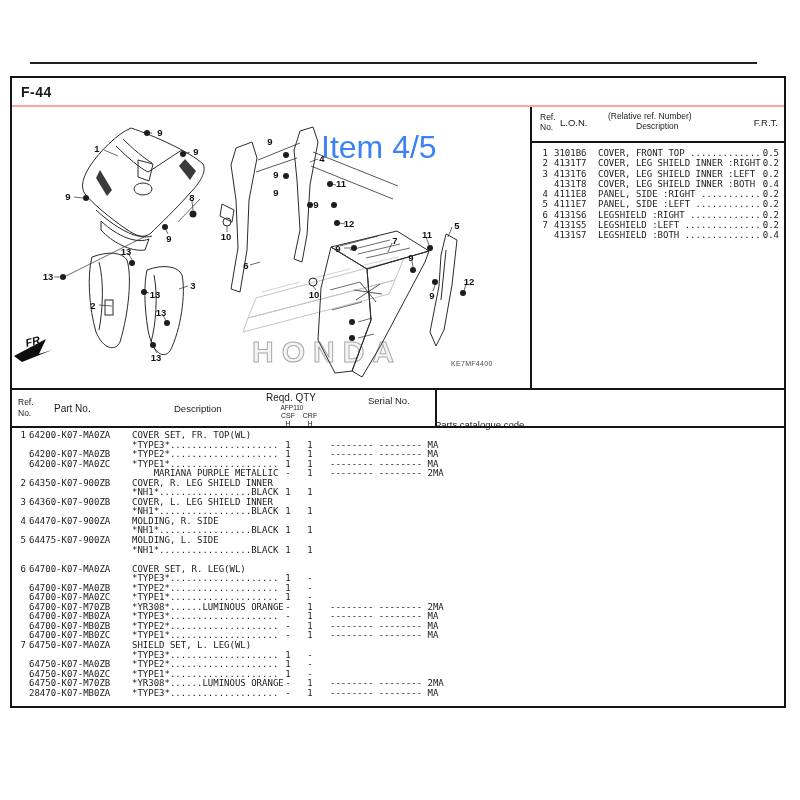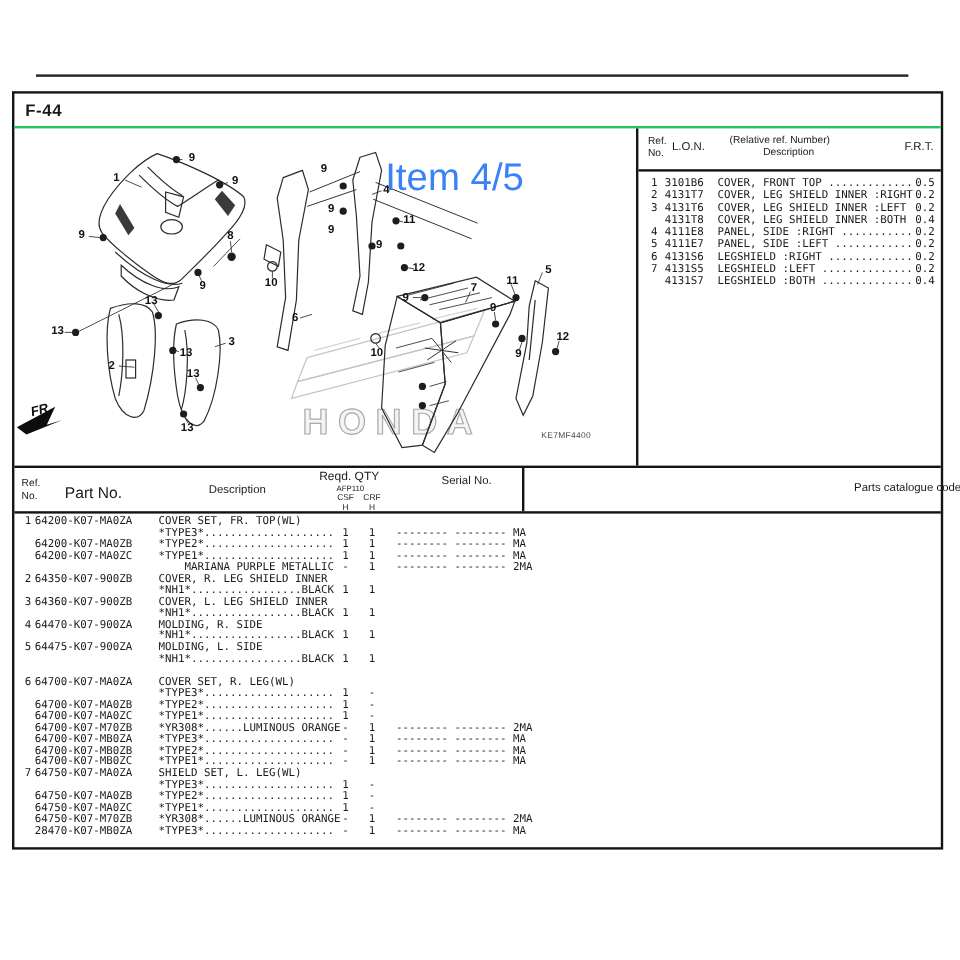--- a/index.html
+++ b/index.html
@@ -5,21 +5,21 @@
   html,body{margin:0;padding:0}
   body{width:800px;height:800px;background:#fff;position:relative;overflow:hidden;
        font-family:"Liberation Sans",sans-serif;color:#1a1a1a}
   .abs{position:absolute}
   .mono{font-family:"DejaVu Sans Mono",monospace}
 
   .top-line{left:30px;top:62px;width:727px;height:2px;background:#222}
   .frame{left:10px;top:76px;width:776px;height:632px;border:2px solid #141414;box-sizing:border-box}
 
   
-  .band{left:0;top:0;width:100%;height:27px;border-bottom:2px solid #22c55e;box-sizing:content-box}
+  .band{left:0;top:0;width:100%;height:27px;border-bottom:2px solid #fca5a5;box-sizing:content-box}
   .page-code{left:9px;top:6px;font-size:14px;font-weight:bold;letter-spacing:.5px}
   .page-title{left:0;top:6px;width:100%;text-align:center;font-size:15px;font-weight:bold;letter-spacing:2px}
 
   
   .refpanel{left:518px;top:29px;width:254px;height:281px;border-left:2px solid #141414;box-sizing:border-box}
   .refhead{left:0;top:0;width:100%;height:36px;border-bottom:2px solid #141414;box-sizing:border-box;font-size:8.5px}
   .rh-ref1{left:8px;top:5px}.rh-ref2{left:8px;top:15px}
   .rh-lon{left:28px;top:10px;font-size:9.5px}
   .rh-d1{left:76px;top:4px}
   .rh-d2{left:104px;top:14px}
@@ -27,30 +27,30 @@
   #ref-rows{left:0;top:41px;width:100%}
   .rrow{position:relative;height:10.3px;font-size:9px;line-height:10.3px;white-space:pre}
   .rrow .r-ref{position:absolute;left:4px;width:12px;text-align:right}
   .rrow .r-lon{position:absolute;left:22px}
   .rrow .r-desc{position:absolute;left:66px}
   .rrow .r-frt{position:absolute;right:5px}
 
   
   .pthead{left:0;top:310px;width:100%;height:40px;border-top:2px solid #141414;border-bottom:2px solid #141414;box-sizing:border-box}
   .ph-ref1{left:6px;top:7px;font-size:8.5px}.ph-ref2{left:6px;top:18px;font-size:8.5px}
-  .ph-part{left:42px;top:13px;font-size:13px}
+  .ph-part{left:42px;top:13px;font-size:10px}
   .ph-desc{left:162px;top:13px;font-size:9.5px}
   .ph-qty{left:254px;top:2px;font-size:10px}
   .ph-model{left:250px;top:14px;width:60px;text-align:center;font-size:6.5px}
   .ph-c1{left:265px;top:22px;width:22px;text-align:center;font-size:7px}
   .ph-c2{left:287px;top:22px;width:22px;text-align:center;font-size:7px}
   .ph-h1{left:265px;top:30px;width:22px;text-align:center;font-size:7px}
   .ph-h2{left:287px;top:30px;width:22px;text-align:center;font-size:7px}
   .ph-ser{left:356px;top:5px;font-size:9.5px}
-  .ph-cat{left:423px;top:11px;width:366px;text-align:right;font-size:9.5px}
+  .ph-cat{left:423px;top:29px;width:302px;text-align:left;font-size:9.5px}
   .ph-v1{left:423px;top:0;width:2px;height:36px;background:#141414}
 
   #parts-rows{left:0;top:353px;width:100%}
   .prow{position:relative;height:9.55px;font-size:9px;line-height:9.55px;white-space:pre}
   .prow .c-ref{position:absolute;left:2px;width:12px;text-align:right}
   .prow .c-part{position:absolute;left:17px}
   .prow .c-desc{position:absolute;left:120px}
   .prow .c-csf{position:absolute;left:266px;width:20px;text-align:center}
   .prow .c-crf{position:absolute;left:288px;width:20px;text-align:center}
   .prow .c-ser{position:absolute;left:318px}

